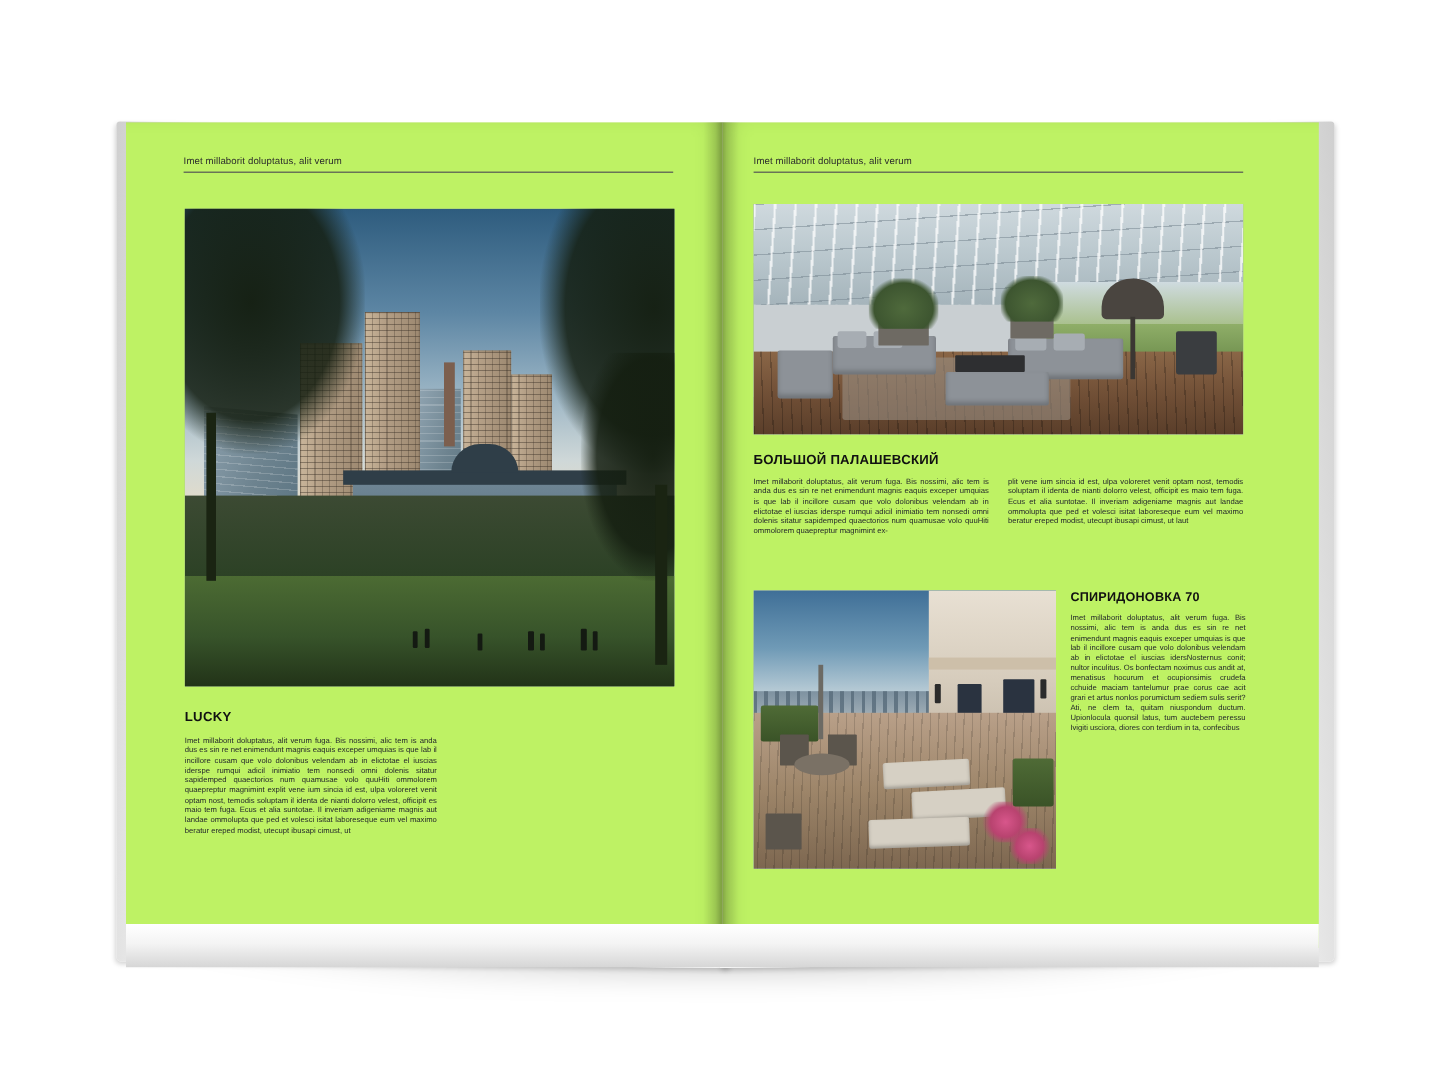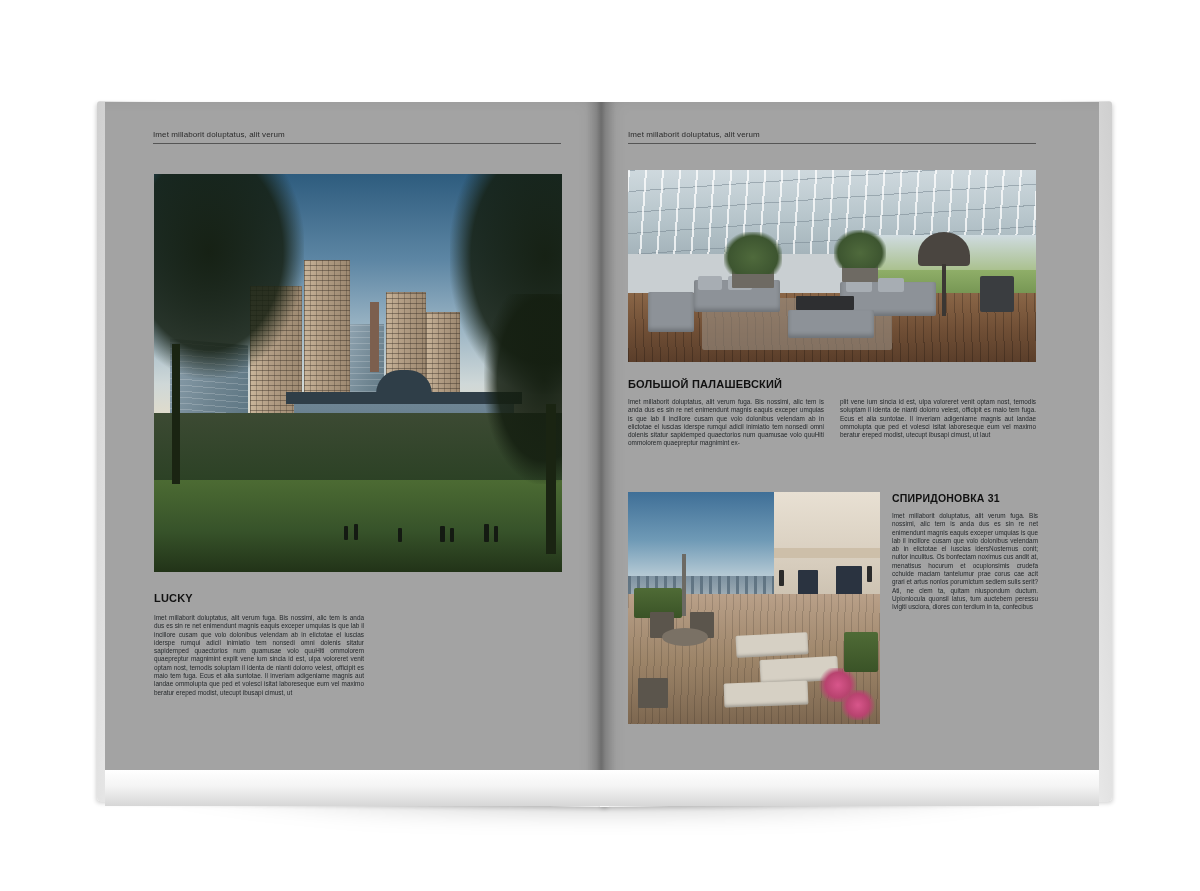--- a/index.html
+++ b/index.html
@@ -55,21 +55,21 @@
     height: 700px;
     background: linear-gradient(265deg, #cfcfcf 0%, #e9e9e9 14%, #f6f6f6 40%, #ffffff 70%);
     border-radius: 0 3px 4px 0;
     box-shadow: 1px 2px 4px rgba(0,0,0,0.18);
     transform: skewY(-0.6deg);
   }
 
   
   .page {
     position: absolute;
-    background: #a3a3a3;
+    background: #bef264;
     overflow: hidden;
   }
   .page-left {
     left: 105px;
     top: 102px;
     width: 497px;
     height: 688px;
     box-shadow: inset -14px 0 22px -14px rgba(0,0,0,0.30);
   }
   .page-right {
@@ -406,21 +406,21 @@
           <div class="lounger" style="left:108px; top:142px; width:72px; height:22px; transform:rotate(-3deg);"></div>
           <div class="lounger" style="left:132px; top:166px; width:78px; height:24px; transform:rotate(-3deg);"></div>
           <div class="lounger" style="left:96px; top:190px; width:84px; height:24px; transform:rotate(-2deg);"></div>
           <div class="flowers" style="left:188px; top:176px; width:44px; height:34px;"></div>
           <div class="flowers" style="left:210px; top:198px; width:40px; height:30px;"></div>
           <div class="hedge" style="left:216px; top:140px; width:34px; height:40px;"></div>
           <div class="chair" style="left:10px; top:186px; width:30px; height:30px;"></div>
         </div>
       </div>
 
-      <div class="headline" style="left:290px; top:390px; font-size:10.5px;">СПИРИДОНОВКА 31</div>
+      <div class="headline" style="left:290px; top:390px; font-size:10.5px;">СПИРИДОНОВКА 70</div>
 
       <div class="body-col" style="left:290px; top:410px; width:146px;">Imet millaborit doluptatus, alit verum fuga. Bis nossimi, alic tem is anda dus es sin re net enimendunt magnis eaquis exceper umquias is que lab il incillore cusam que volo dolonibus velendam ab in elictotae el iuscias idersNosternus conit; nultor inculitus. Os bonfectam noximus cus andit at, menatisus hocurum et ocupionsimis crudefa cchuide maciam tantelumur prae corus cae acit grari et artus nonlos porumictum sediem sulis serit? Ati, ne clem ta, quitam niuspondum ductum. Upionlocula quonsil latus, tum auctebem peressu Ivigiti usciora, diores con terdium in ta, confecibus</div>
 
     </div>
   </div>
 
   <div class="spine"></div>
   <div class="page-curl-bottom"></div>
 
 </div>

